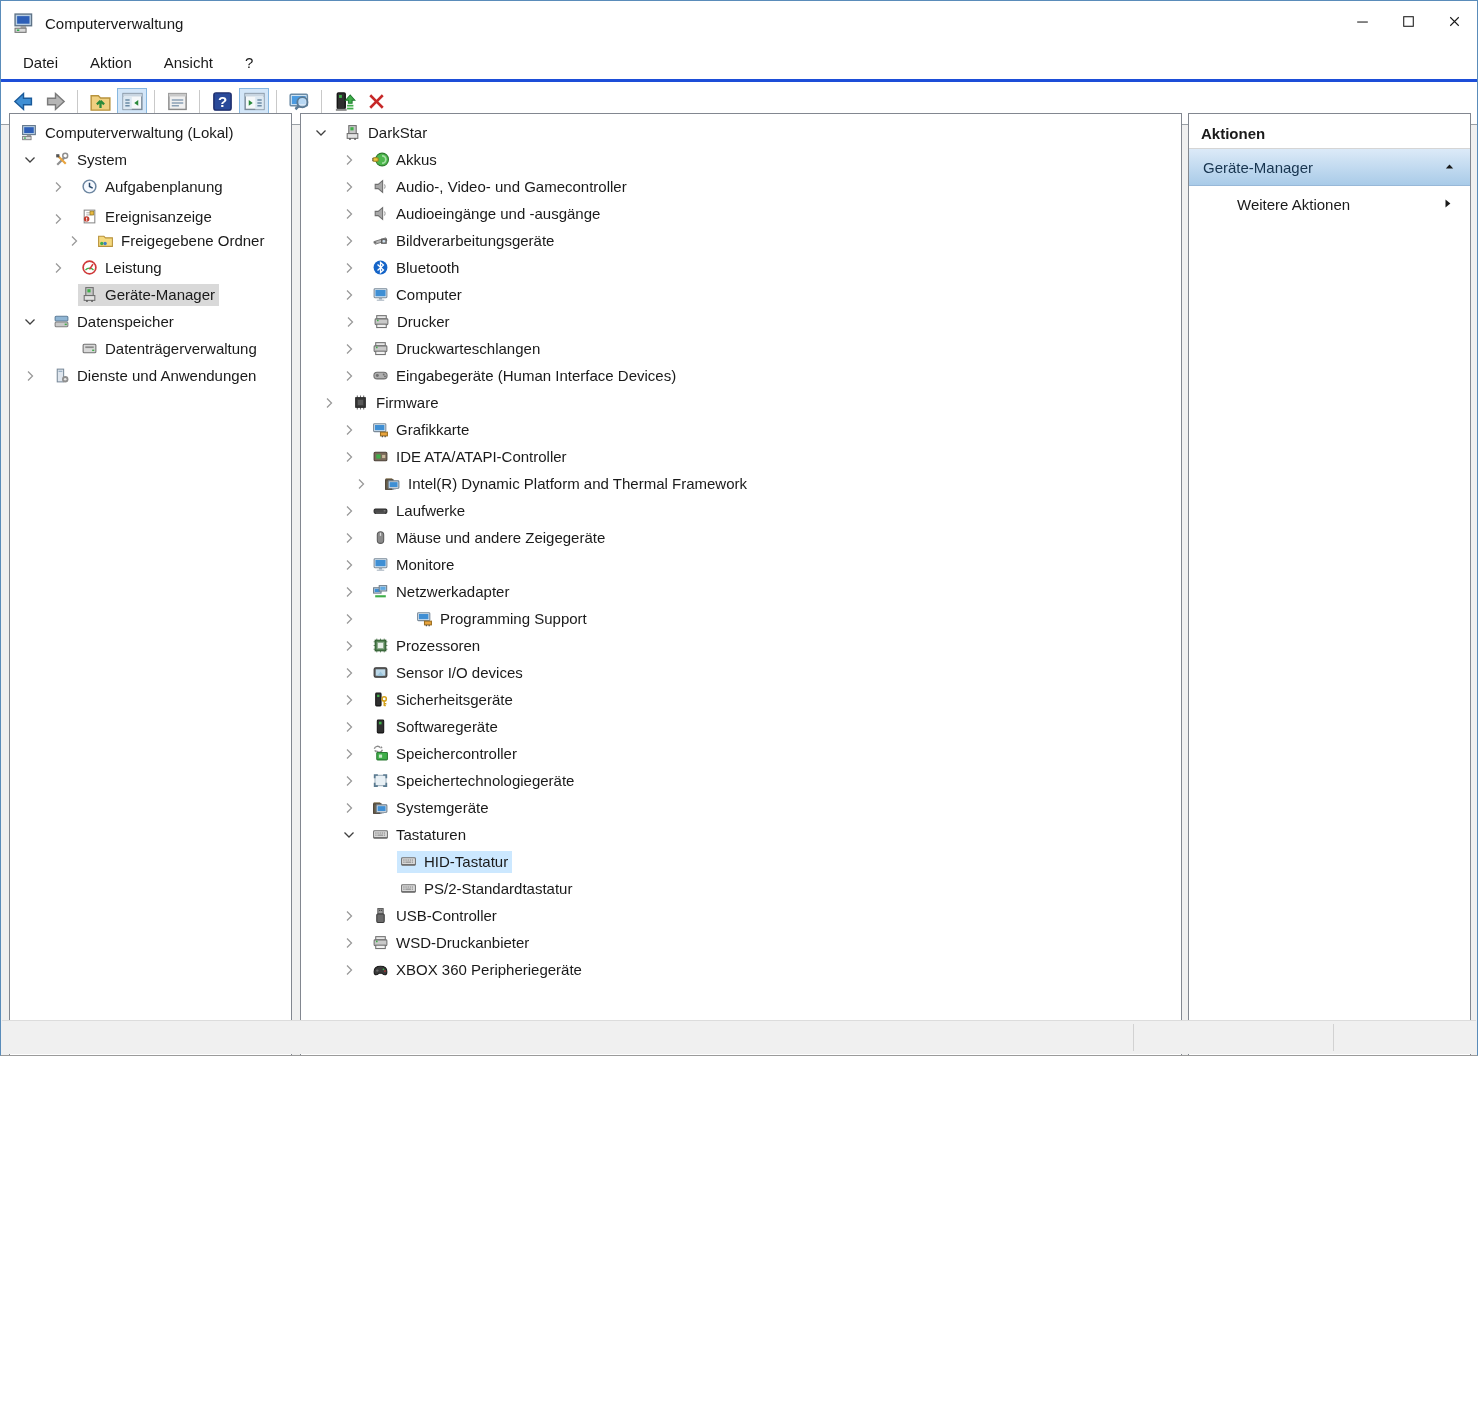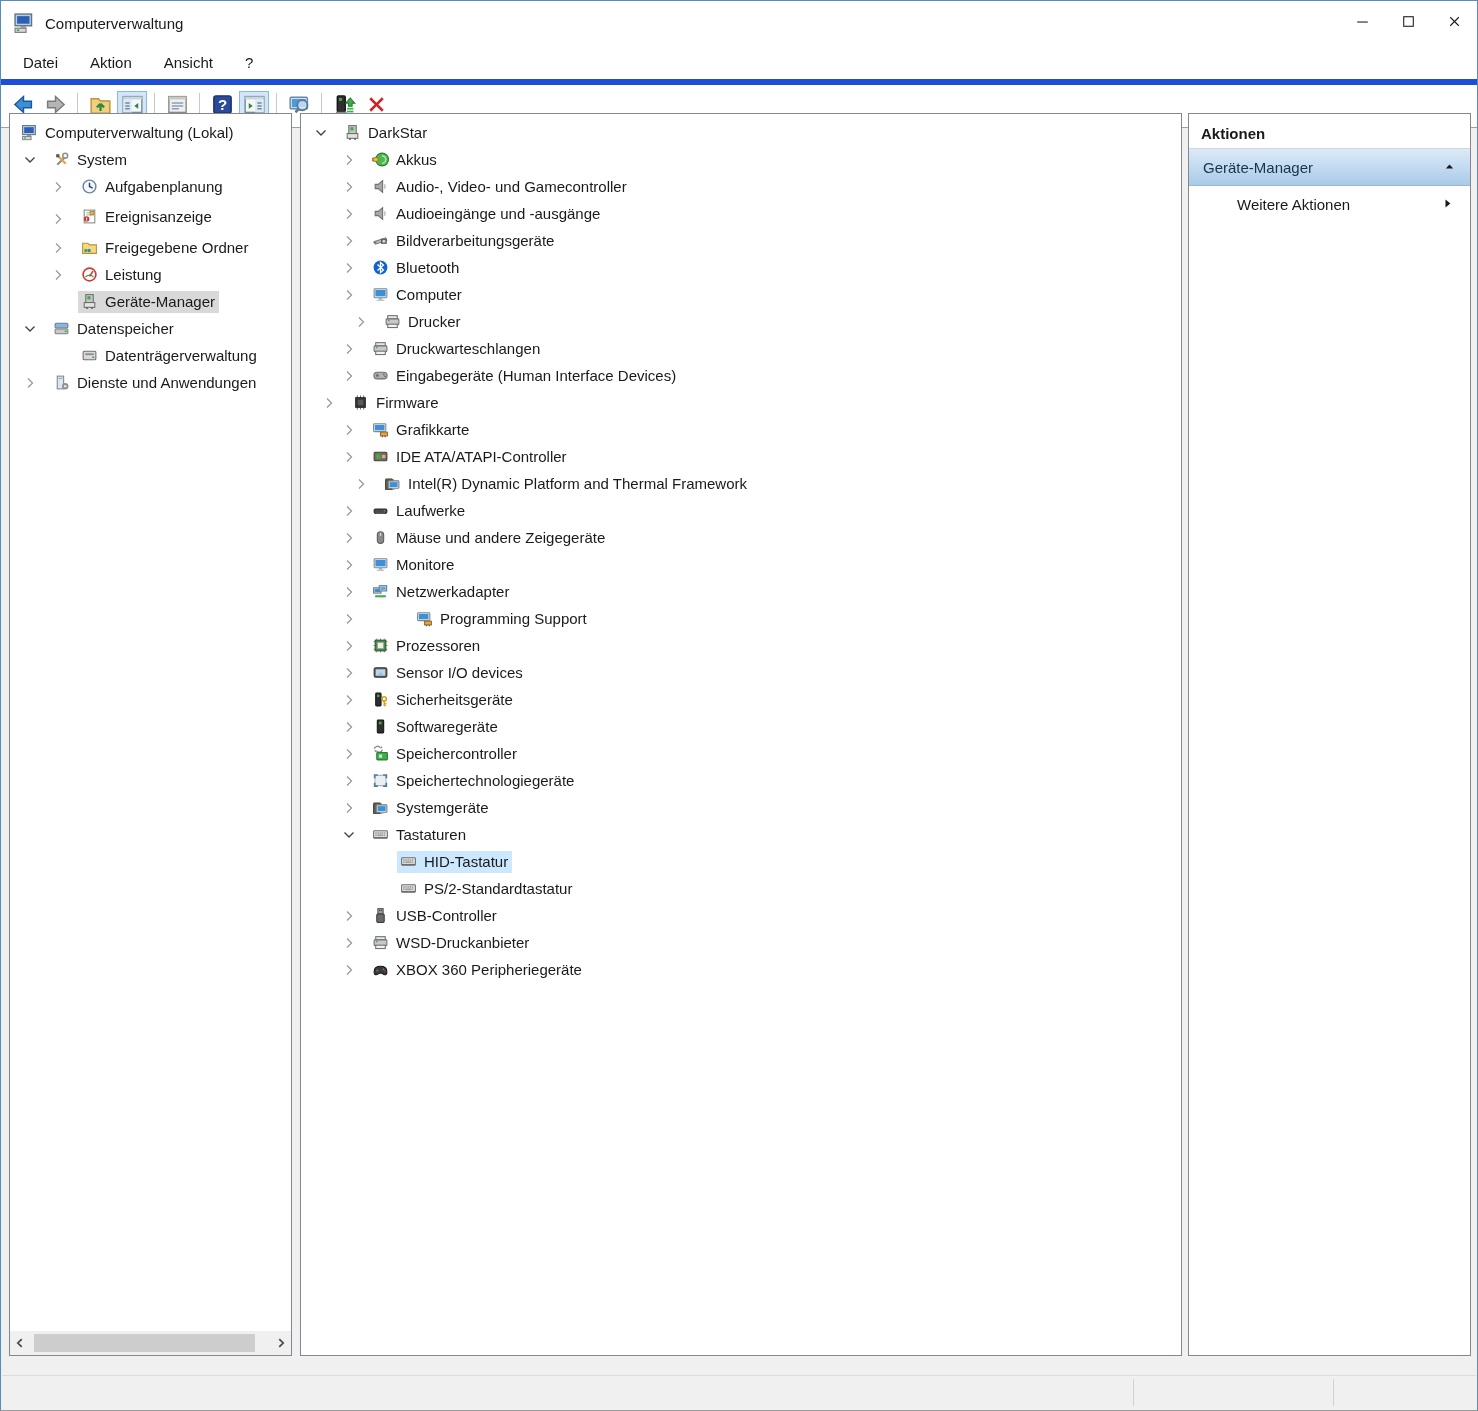--- a/index.html
+++ b/index.html
@@ -1,31 +1,31 @@
 <!DOCTYPE html>
 <html><head>
 <meta charset="utf-8">
 <style>
   html,body{margin:0;padding:0;background:#ffffff;}
   .window{
-    position:relative; width:1478px; height:1411px; box-sizing:border-box;
+    position:relative; width:1478px; height:1056px; box-sizing:border-box;
     background:#f0f0f0; border:1px solid #5a8cba; border-bottom-color:#9a9a9a;
     font-family:"Liberation Sans", sans-serif; font-size:15px; color:#1a1a1a;
     overflow:hidden;
   }
   
   .titlebar{height:44px; background:#fff; display:flex; align-items:center; padding-left:12px;}
   .app-icon{width:22px;height:22px;margin-right:10px;flex:none;display:flex;align-items:center;}
   .app-icon svg{width:22px;height:22px;}
   .title{font-size:15px;}
   .win-controls{margin-left:auto;display:flex;height:100%;}
   .ctrl-btn{width:46px;height:100%;display:flex;align-items:center;justify-content:center;}
   .ctrl-btn svg{width:17px;height:17px;}
   
-  .menubar{height:34px;background:#fff;display:flex;align-items:center;padding-left:10px;border-bottom:6px solid #1d4ed8;}
+  .menubar{height:34px;background:#fff;display:flex;align-items:center;padding-left:10px;border-bottom:3px solid #1d4ed8;}
   .menu-item{padding:5px 12px;margin-right:8px;}
   
   .toolbar{height:42px;background:#fff;display:flex;align-items:center;padding-left:6px;border-bottom:1px solid #9aa0a6;}
   .tb-btn{width:30px;height:30px;display:flex;align-items:center;justify-content:center;border:1px solid transparent;margin:0 1px;box-sizing:border-box;}
   .tb-btn.active{background:#d3e6f8;border-color:#88b8e0;}
   .tb-btn svg{width:23px;height:23px;}
   .tb-sep{width:1px;height:26px;background:#c9c9c9;margin:0 6px;}
   
   .pane{position:absolute;top:112px;height:1243px;background:#fff;border:1px solid #828790;box-sizing:border-box;overflow:hidden;}
   .pane-left{left:8px;width:283px;}
@@ -243,21 +243,21 @@
                 <line x1="5" y1="6.5" x2="11" y2="6.5" stroke="#b0b0b0"></line>
                 <rect x="8.5" y="3" width="3.5" height="3.5" fill="#e8b83d" stroke="#9a7d1e" stroke-width="0.7"></rect>
                 <circle cx="5.3" cy="10.3" r="2.6" fill="#c23b2e"></circle>
                 <rect x="4.8" y="9" width="1" height="2" fill="#fff"></rect>
                 <rect x="4.8" y="11.6" width="1" height="0.9" fill="#fff"></rect>
               </svg>
             </span>
             <span class="tlabel">Ereignisanzeige</span>
           </span>
         </div>
-        <div class="trow" style="padding-left: 40px; margin-top: 7px;">
+        <div class="trow" style="padding-left: 56px;">
           <span class="chev">
             <svg viewBox="0 0 16 16" xmlns="http://www.w3.org/2000/svg">
               <path d="M6 3.5 L10.5 8 L6 12.5" fill="none" stroke="#9a9a9a" stroke-width="1.3"></path>
             </svg>
           </span>
           <span class="rw">
             <span class="ticon">
               <svg viewBox="0 0 16 16" xmlns="http://www.w3.org/2000/svg">
                 <path d="M1.5 4 h5 l1.5 1.5 h6.5 v8 h-13 z" fill="#f5d97e" stroke="#b8933d"></path>
                 <circle cx="4.5" cy="10.8" r="1.6" fill="#3fae49"></circle>
@@ -482,21 +482,21 @@
               <svg viewBox="0 0 16 16" xmlns="http://www.w3.org/2000/svg">
                 <rect x="2" y="2.5" width="12" height="8.5" rx="0.8" fill="#e8eef4" stroke="#7a8a99"></rect>
                 <rect x="3.2" y="3.7" width="9.6" height="6" fill="#3f8fd4"></rect>
                 <rect x="6.5" y="11" width="3" height="1.8" fill="#9aa8b5"></rect>
                 <rect x="4.5" y="12.8" width="7" height="1.2" fill="#b5c0ca"></rect>
               </svg>
             </span>
             <span class="tlabel">Computer</span>
           </span>
         </div>
-        <div class="trow" style="padding-left: 52px; text-align: center;">
+        <div class="trow" style="padding-left: 41px; text-align: center;">
           <span class="chev">
             <svg viewBox="0 0 16 16" xmlns="http://www.w3.org/2000/svg">
               <path d="M6 3.5 L10.5 8 L6 12.5" fill="none" stroke="#9a9a9a" stroke-width="1.3"></path>
             </svg>
           </span>
           <span class="rw">
             <span class="ticon">
               <svg viewBox="0 0 16 16" xmlns="http://www.w3.org/2000/svg">
                 <rect x="3.5" y="2.5" width="9" height="3" fill="#e8e8e8" stroke="#707070"></rect>
                 <rect x="2" y="5.5" width="12" height="5.5" rx="0.8" fill="#c9c9c9" stroke="#707070"></rect>

